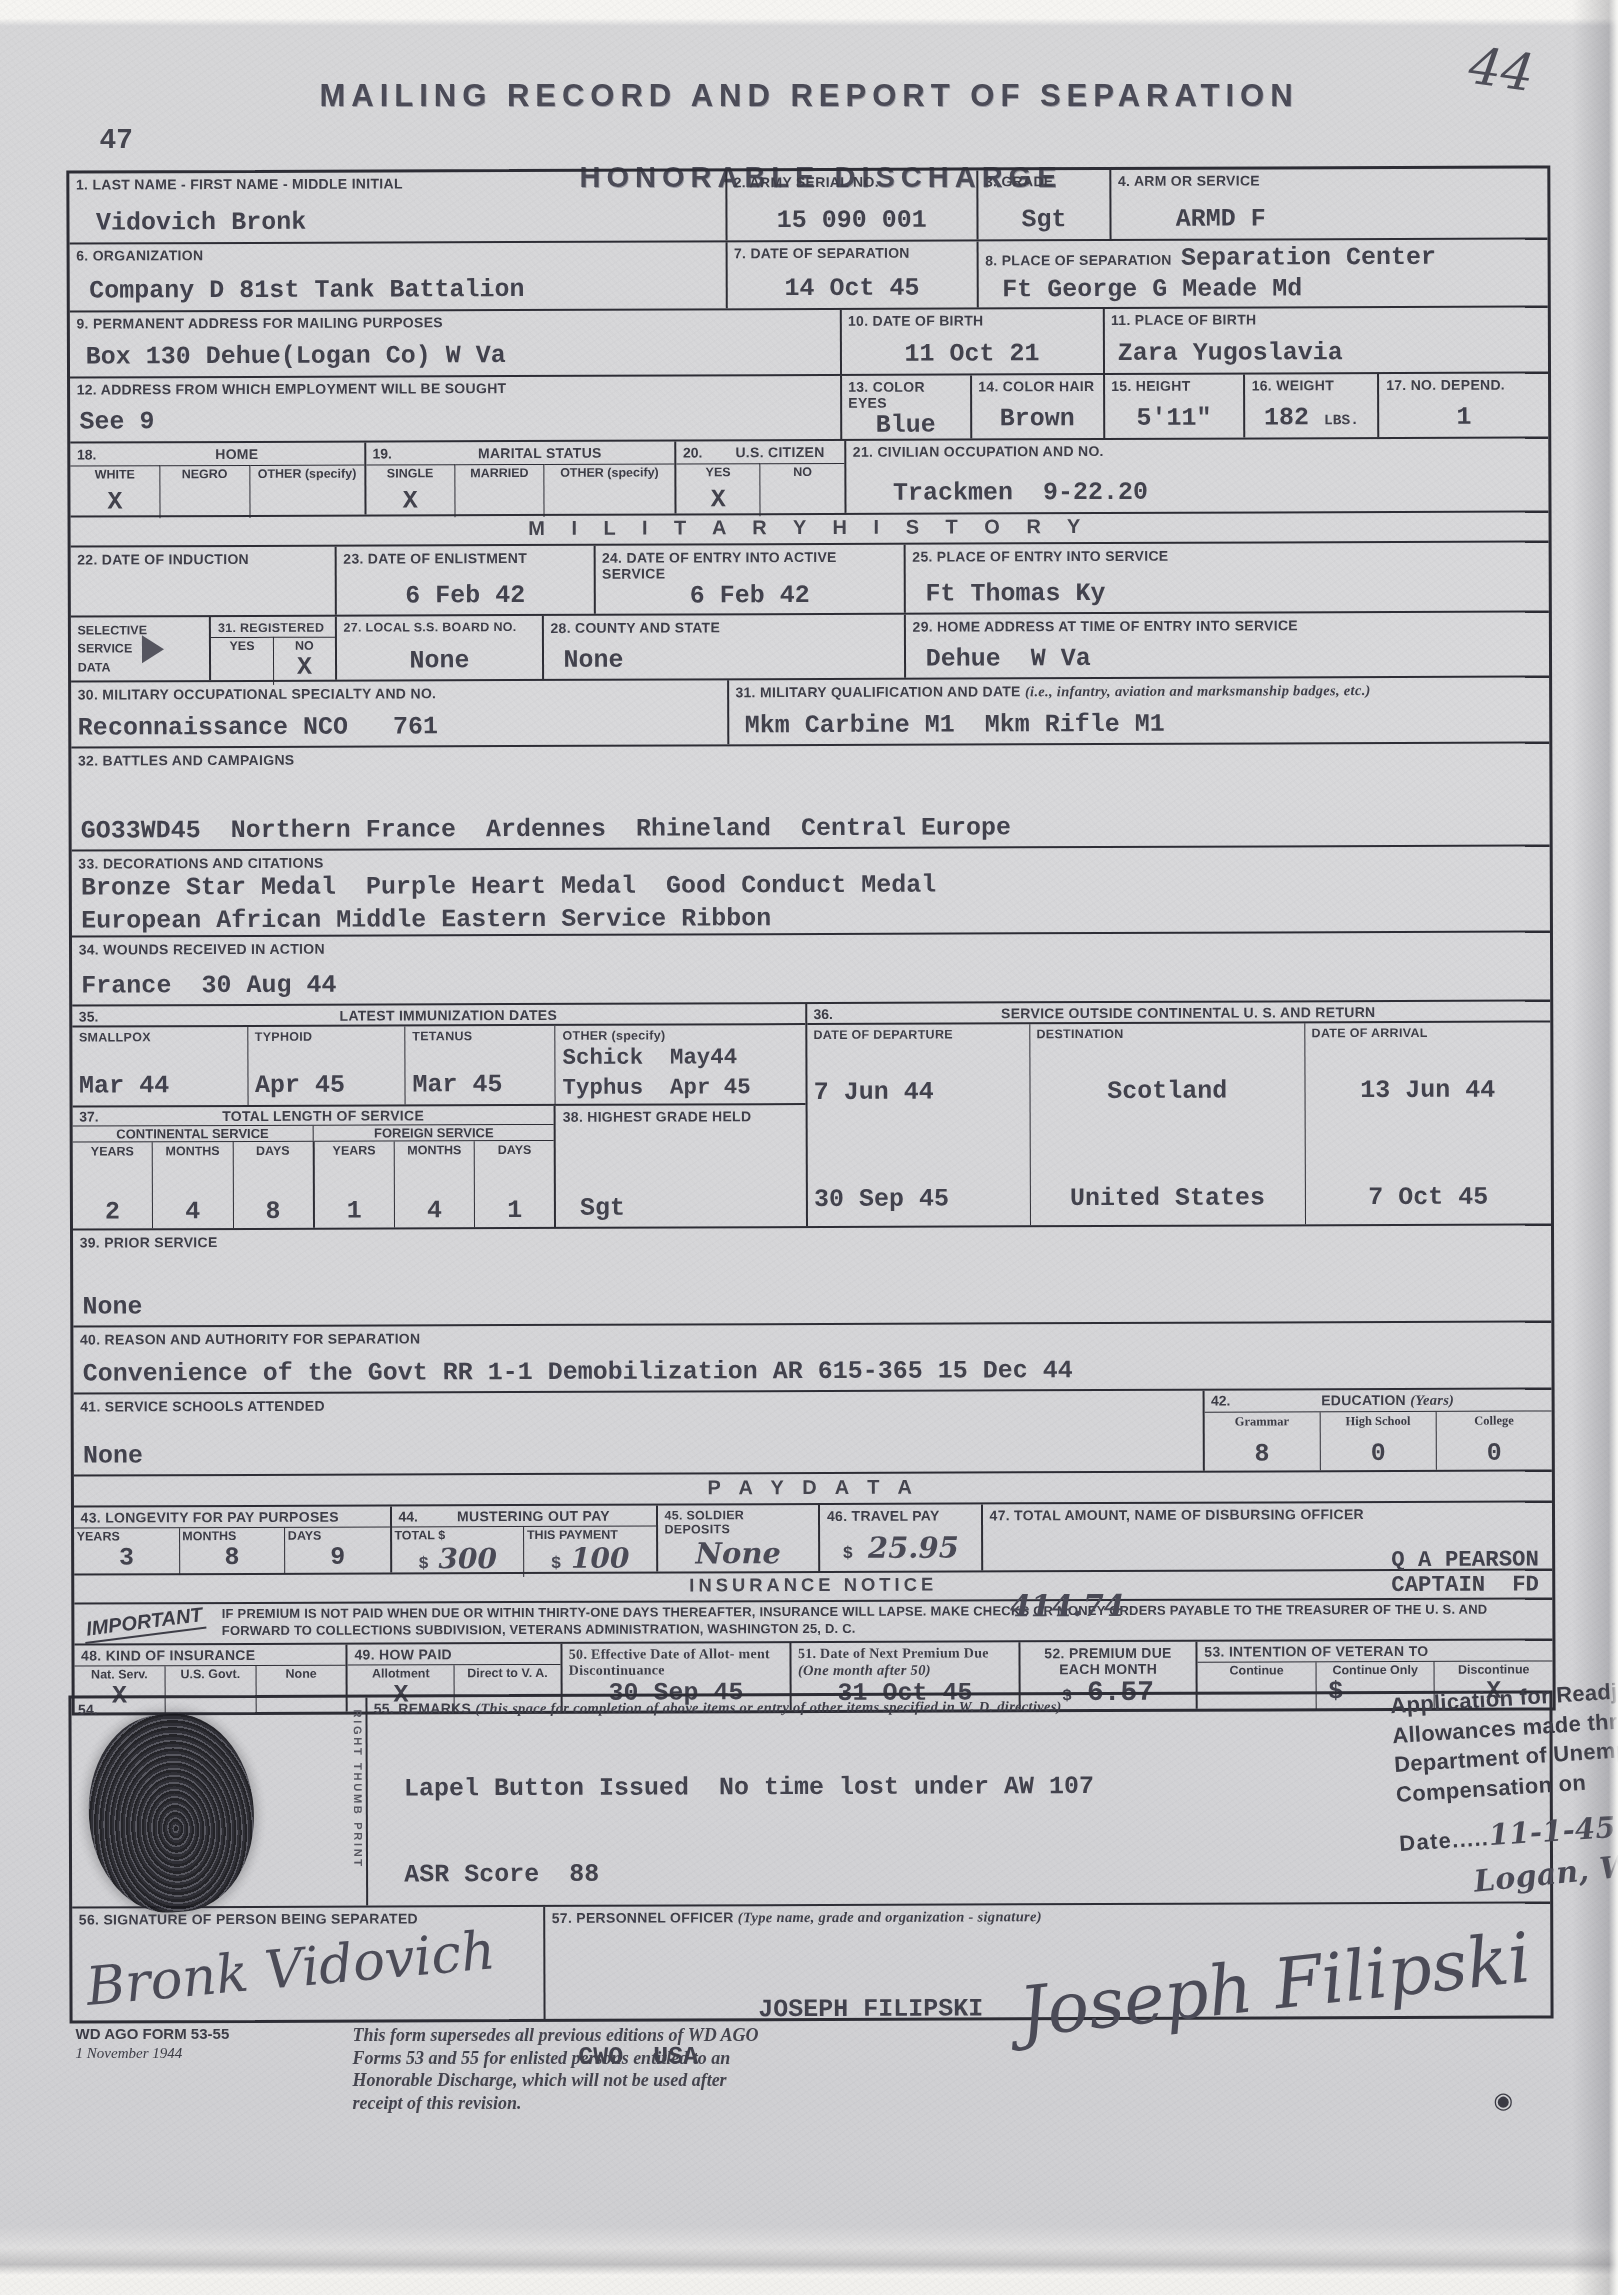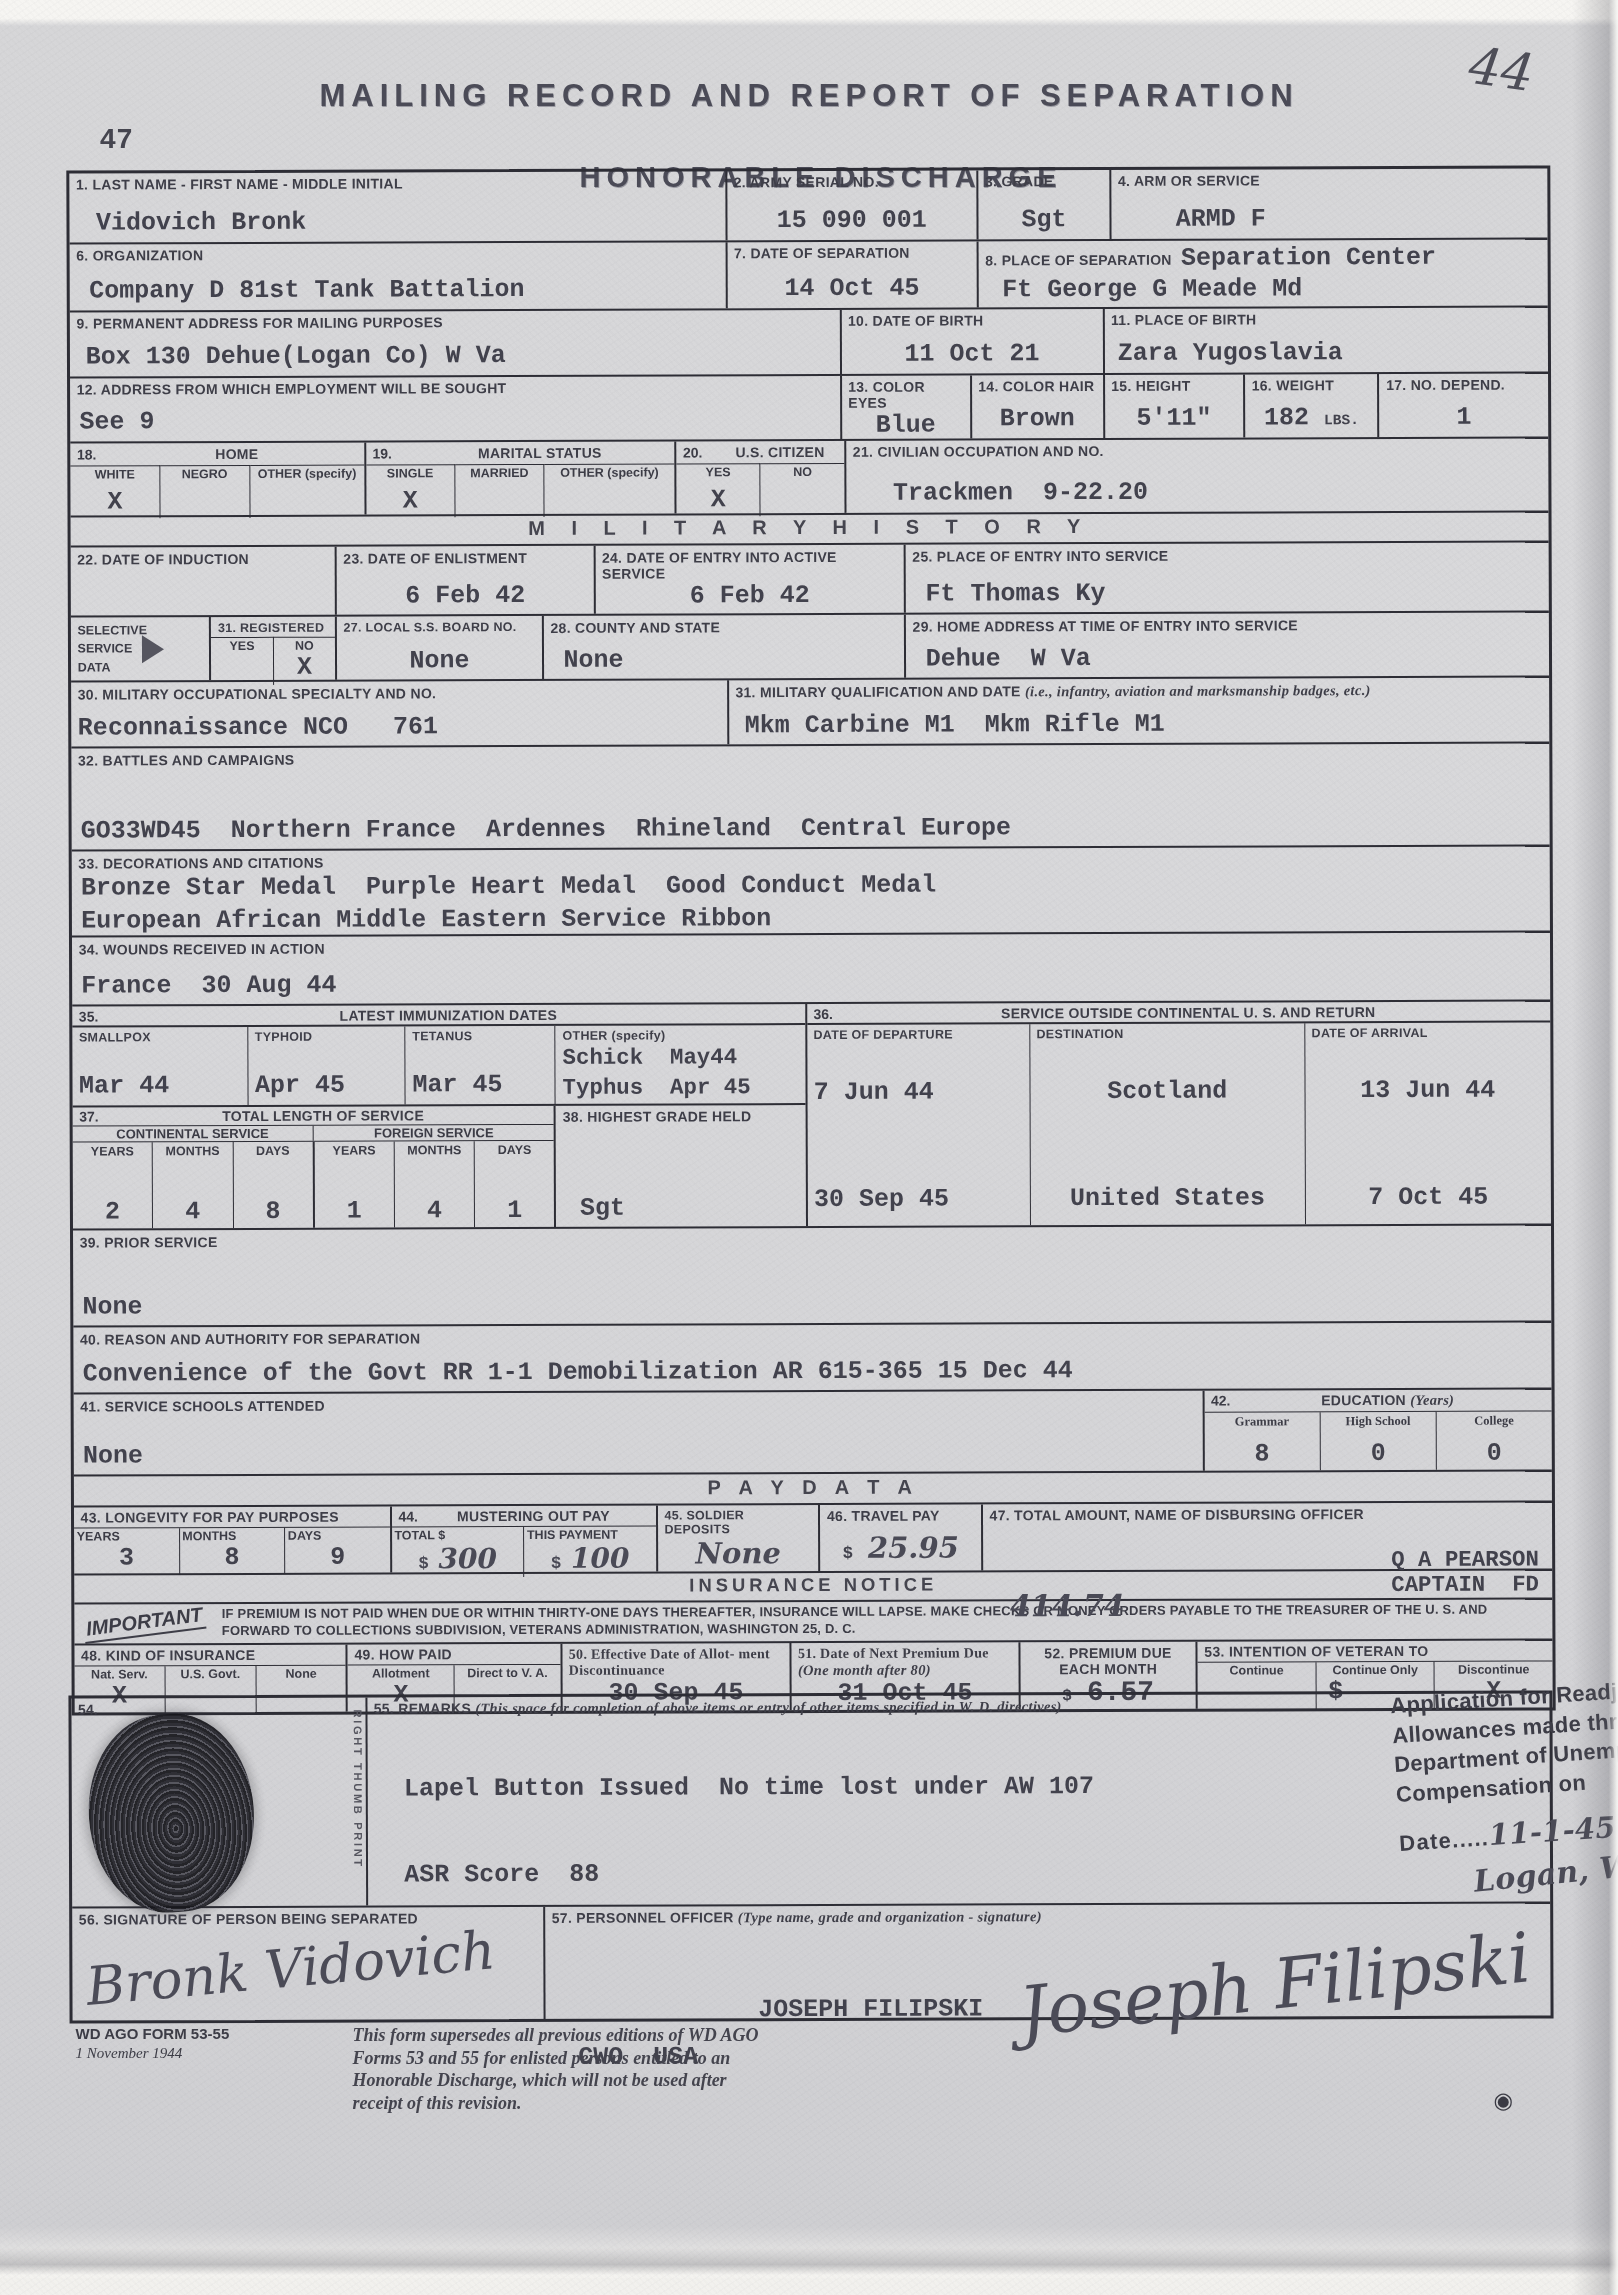--- a/index.html
+++ b/index.html
@@ -528,21 +528,21 @@
               <span class="optl">Direct to V. A.</span>
               <span class="val vc"></span>
             </div>
         </div>
       </div>
       <div class="cell" style="width:15.5%">
         <div class="lbl" style="font-family:'Liberation Serif',serif;font-size:14px">50. Effective Date of Allot- ment Discontinuance</div>
         <div class="val vc">30 Sep 45</div>
       </div>
       <div class="cell" style="width:15.5%">
-        <div class="lbl" style="font-family:'Liberation Serif',serif;font-size:14px"><span>51. Date of Next Premium Due</span> <span class="it">(One month after 80)</span></div>
+        <div class="lbl" style="font-family:'Liberation Serif',serif;font-size:14px"><span>51. Date of Next Premium Due</span> <span class="it">(One month after 50)</span></div>
         <div class="val vc">31 Oct 45</div>
       </div>
       <div class="cell" style="width:12%">
         <div class="lbl" style="text-align:center">52. PREMIUM DUE EACH MONTH</div>
         <div class="val vc"><span style="font-size:16px">$</span> <span style="font-size:28px">6.57</span></div>
       </div>
       <div class="cell" style="width:24%;padding:0">
         <div class="lbl" style="padding:2px 6.6px;border-bottom:1.3px solid #2d2d35">53.  INTENTION OF VETERAN TO</div>
         <div style="display:flex;flex:1">
           <div class="opt" style="border-top:none">

